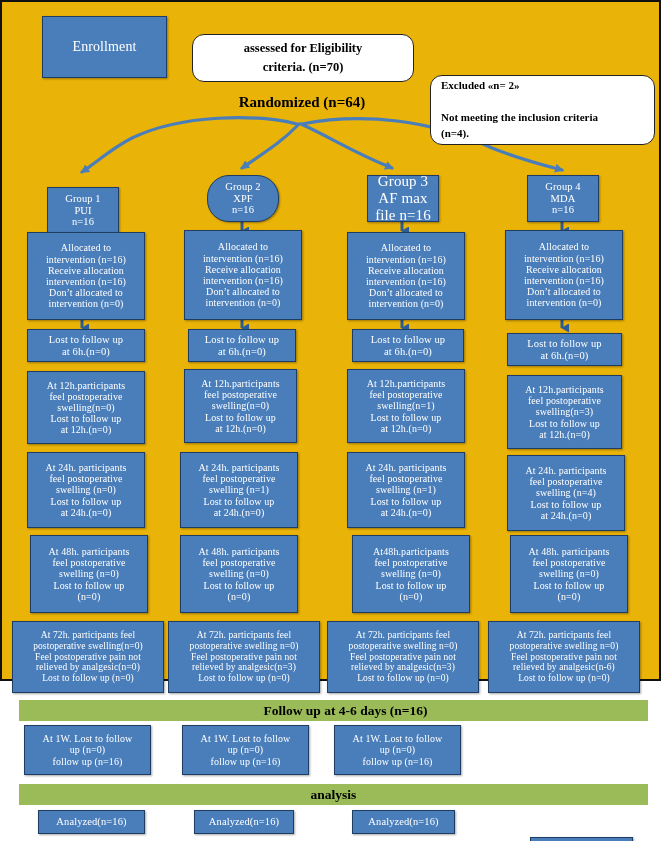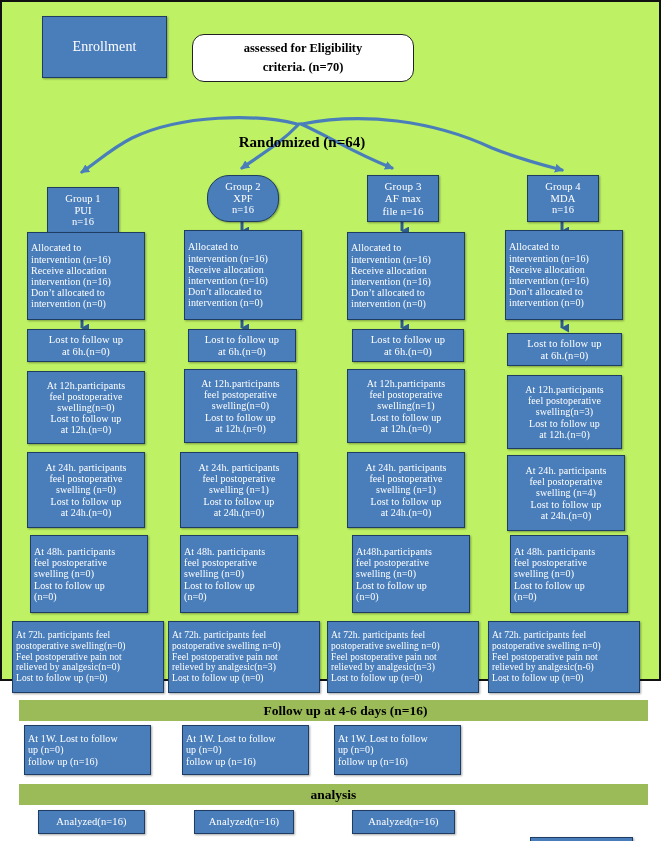--- a/index.html
+++ b/index.html
@@ -4,52 +4,52 @@
 <style>
   html,body{margin:0;padding:0;background:#ffffff;}
   body{
     font-family:"Liberation Serif","DejaVu Serif",serif;
     width:661px;height:841px;position:relative;overflow:hidden;
   }
   #page{
     position:relative;width:661px;height:681px;
     box-sizing:border-box;
     border:2px solid #111;
-    background:#bef264;
+    background:#eab308;
   }
   .blue{
     position:absolute;box-sizing:border-box;
     background:#4a7ebb;
     border:1.5px solid #1f3d63;
     color:#ffffff;
     text-align:center;
     line-height:1.12;
     letter-spacing:.1px;
     display:flex;align-items:center;justify-content:center;
     padding:2px 3px;
     box-shadow:1px 1px 2px rgba(0,0,0,.35);
   }
   .blue .txt{white-space:pre-line;display:block;width:100%;}
-  .blue.left .txt{text-align:left;}
+  .blue.left .txt{text-align:center;}
   .white-round{
     position:absolute;box-sizing:border-box;
     background:#ffffff;border:1.4px solid #222;border-radius:12px;
     color:#000;font-weight:bold;
     display:flex;align-items:center;justify-content:flex-start;
     padding:20px 10px;line-height:1.5;
   }
   .white-round .txt{white-space:pre-line;display:block;width:100%;}
   .green{
     position:absolute;box-sizing:border-box;
     background:#9bbb59;color:#000;font-weight:bold;
     display:flex;align-items:center;justify-content:center;
     text-align:center;
   }
   .plain{
-    position:absolute;color:#000;font-weight:bold;text-align:center;margin-top:40px;
+    position:absolute;color:#000;font-weight:bold;text-align:center;
   }
   .conn{position:absolute;left:0;top:0;width:661px;height:841px;pointer-events:none;}
 </style>
 </head>
 <body>
 
 <div id="page">
 
   <svg class="conn" viewBox="0 0 661 841" xmlns="http://www.w3.org/2000/svg">
     <defs>
@@ -81,36 +81,42 @@
 
   <div class="blue" style="left:40px;top:14px;width:125px;height:62px;font-size:14px;">
     <span class="txt">Enrollment</span>
   </div>
 
   <div class="white-round" style="left:190px;top:32px;width:222px;height:48px;font-size:12.5px;">
     <span class="txt" style="text-align:center;">assessed for Eligibility
 criteria.  (n=70)</span>
   </div>
 
+  <div class="white-round" style="left:428px;top:73px;width:225px;height:70px;font-size:11px;line-height:1.45;">
+    <span class="txt">Excluded «n= 2»
+
+Not meeting the inclusion criteria
+(n=4).</span>
+  </div>
 
   <div class="plain" style="left:200px;top:92px;width:200px;font-size:15px;">
     <span>Randomized (n=64)</span>
   </div>
 
   <div class="blue" style="left:45px;top:185px;width:72px;height:47px;font-size:10.5px;">
     <span class="txt">Group 1
 PUI
 n=16</span>
   </div>
   <div class="blue" style="left:205px;top:173px;width:72px;height:47px;font-size:10.5px;border-radius:22px;">
     <span class="txt">Group 2
 XPF
 n=16</span>
   </div>
-  <div class="blue" style="left:365px;top:173px;width:72px;height:47px;font-size:11px;">
+  <div class="blue" style="left:365px;top:173px;width:72px;height:47px;font-size:15px;">
     <span class="txt">Group 3
 AF max
 file n=16</span>
   </div>
   <div class="blue" style="left:525px;top:173px;width:72px;height:47px;font-size:10.5px;">
     <span class="txt">Group 4
 MDA
 n=16</span>
   </div>
 

